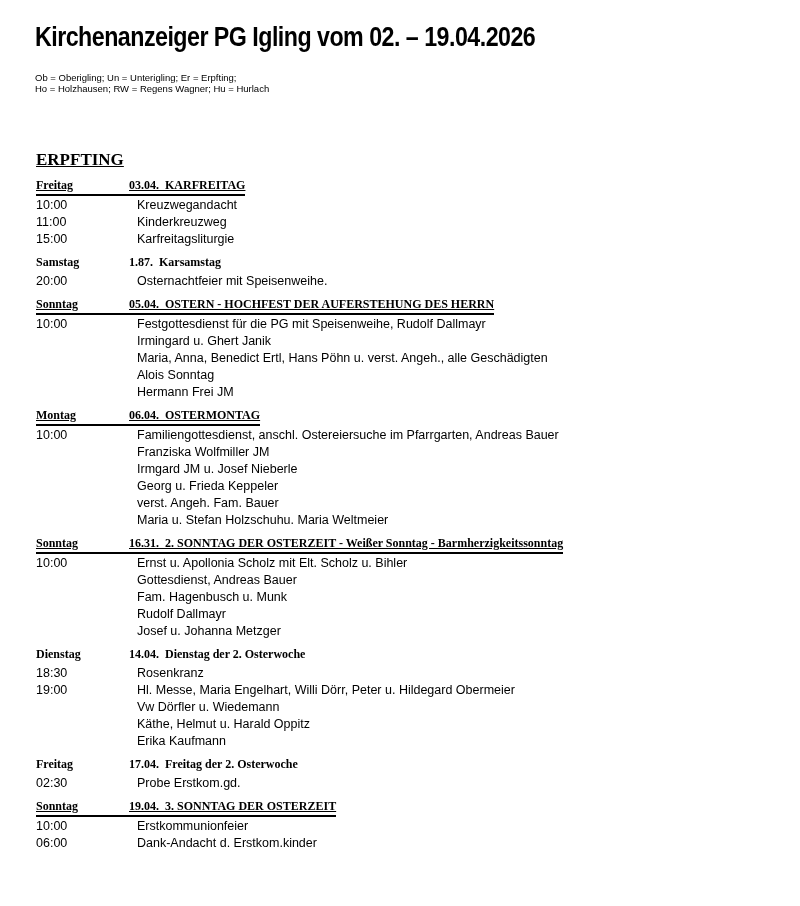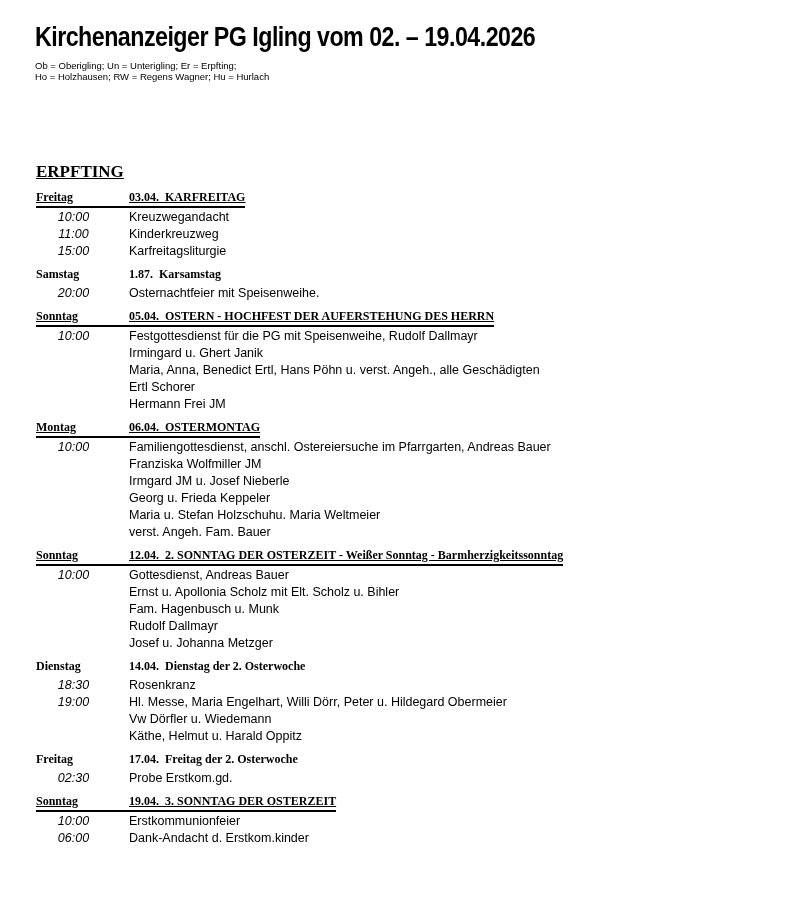--- a/index.html
+++ b/index.html
@@ -4,42 +4,42 @@
 <style>
   html, body { margin: 0; padding: 0; background: #ffffff; }
   body { width: 800px; height: 906px; position: relative; overflow: hidden; color: #000; }
   .title {
     position: absolute; left: 35px; top: 22px;
     font-family: "Liberation Sans", sans-serif; font-weight: bold;
     font-size: 27px; letter-spacing: -0.6px; transform: scaleX(0.86); transform-origin: left top;
     white-space: nowrap; margin: 0;
   }
   .legend {
-    position: absolute; left: 35px; top: 60px;
+    position: absolute; left: 35px; top: 72px;
     font-family: "Liberation Sans", sans-serif; font-size: 9.5px; line-height: 11px;
   }
   .section {
     position: absolute; left: 36px; top: 150px; width: 740px;
   }
   .section-title {
     font-family: "Liberation Serif", serif; font-weight: bold; font-size: 17px;
-    text-decoration: underline; margin: 12px 0 3px 0; height: 22px;
+    text-decoration: underline; margin: 0 0 3px 0; height: 22px;
   }
   .day { margin-top: 2px; }
   .day-head {
     display: inline-flex; font-family: Liberation Serif, serif; font-weight: bold;
     font-size: 12px; height: 19px; line-height: 19px; white-space: nowrap;
   }
   .day-head.ul { border-bottom: 2px solid #000; line-height: 17px; height: 17px; }
   .day-head.ul .dname, .day-head.ul .dtitle { text-decoration: underline; }
   .dname { width: 93px; display: inline-block; }
   .dtitle { display: inline-block; }
   .entries { margin-top: 1px; margin-bottom: 4px; }
   .entry { display: flex; font-family: "Liberation Sans", sans-serif; font-size: 12.5px; line-height: 17px; }
-  .time { width: 75px; text-align: center; padding-right: 18px; flex: none; font-style: italic; }
+  .time { width: 75px; text-align: left; padding-right: 26px; flex: none; }
   .lines { display: flex; flex-direction: column; }
 </style>
 </head>
 <body>
 
 <h1 class="title">Kirchenanzeiger PG Igling vom 02. – 19.04.2026</h1>
 <div class="legend">
   <div>Ob = Oberigling; Un = Unterigling; Er = Erpfting;</div>
   <div>Ho = Holzhausen; RW = Regens Wagner; Hu = Hurlach</div>
 </div>
@@ -84,50 +84,50 @@
       <div class="day"><div class="day-head ul">
           <span class="dname">Sonntag</span>
           <span class="dtitle" style="white-space: pre;">05.04.  OSTERN - HOCHFEST DER AUFERSTEHUNG DES HERRN</span>
         </div><div class="entries">
           <div class="entry">
             <span class="time">10:00</span>
             <div class="lines">
               <span>Festgottesdienst für die PG mit Speisenweihe, Rudolf Dallmayr</span>
               <span>Irmingard u. Ghert Janik</span>
               <span>Maria, Anna, Benedict Ertl, Hans Pöhn u. verst. Angeh., alle Geschädigten</span>
-              <span>Ertl Schorer</span>
+              <span>Alois Sonntag</span>
               <span>Hermann Frei JM</span>
             </div>
           </div>
         </div></div>
       <div class="day"><div class="day-head ul">
           <span class="dname">Montag</span>
           <span class="dtitle" style="white-space: pre;">06.04.  OSTERMONTAG</span>
         </div><div class="entries">
           <div class="entry">
             <span class="time">10:00</span>
             <div class="lines">
               <span>Familiengottesdienst, anschl. Ostereiersuche im Pfarrgarten, Andreas Bauer</span>
               <span>Franziska Wolfmiller JM</span>
               <span>Irmgard JM u. Josef Nieberle</span>
               <span>Georg u. Frieda Keppeler</span>
+              <span>verst. Angeh. Fam. Bauer</span>
               <span>Maria u. Stefan Holzschuhu. Maria Weltmeier</span>
-              <span>verst. Angeh. Fam. Bauer</span>
             </div>
           </div>
         </div></div>
       <div class="day"><div class="day-head ul">
           <span class="dname">Sonntag</span>
-          <span class="dtitle" style="white-space: pre;">12.04.  2. SONNTAG DER OSTERZEIT - Weißer Sonntag - Barmherzigkeitssonntag</span>
+          <span class="dtitle" style="white-space: pre;">16.31.  2. SONNTAG DER OSTERZEIT - Weißer Sonntag - Barmherzigkeitssonntag</span>
         </div><div class="entries">
           <div class="entry">
             <span class="time">10:00</span>
             <div class="lines">
+              <span>Ernst u. Apollonia Scholz mit Elt. Scholz u. Bihler</span>
               <span>Gottesdienst, Andreas Bauer</span>
-              <span>Ernst u. Apollonia Scholz mit Elt. Scholz u. Bihler</span>
               <span>Fam. Hagenbusch u. Munk</span>
               <span>Rudolf Dallmayr</span>
               <span>Josef u. Johanna Metzger</span>
             </div>
           </div>
         </div></div>
       <div class="day"><div class="day-head">
           <span class="dname">Dienstag</span>
           <span class="dtitle" style="white-space: pre;">14.04.  Dienstag der 2. Osterwoche</span>
         </div><div class="entries">
@@ -136,20 +136,21 @@
             <div class="lines">
               <span>Rosenkranz</span>
             </div>
           </div>
           <div class="entry">
             <span class="time">19:00</span>
             <div class="lines">
               <span>Hl. Messe, Maria Engelhart, Willi Dörr, Peter u. Hildegard Obermeier</span>
               <span>Vw Dörfler u. Wiedemann</span>
               <span>Käthe, Helmut u. Harald Oppitz</span>
+              <span>Erika Kaufmann</span>
             </div>
           </div>
         </div></div>
       <div class="day"><div class="day-head">
           <span class="dname">Freitag</span>
           <span class="dtitle" style="white-space: pre;">17.04.  Freitag der 2. Osterwoche</span>
         </div><div class="entries">
           <div class="entry">
             <span class="time">02:30</span>
             <div class="lines">

